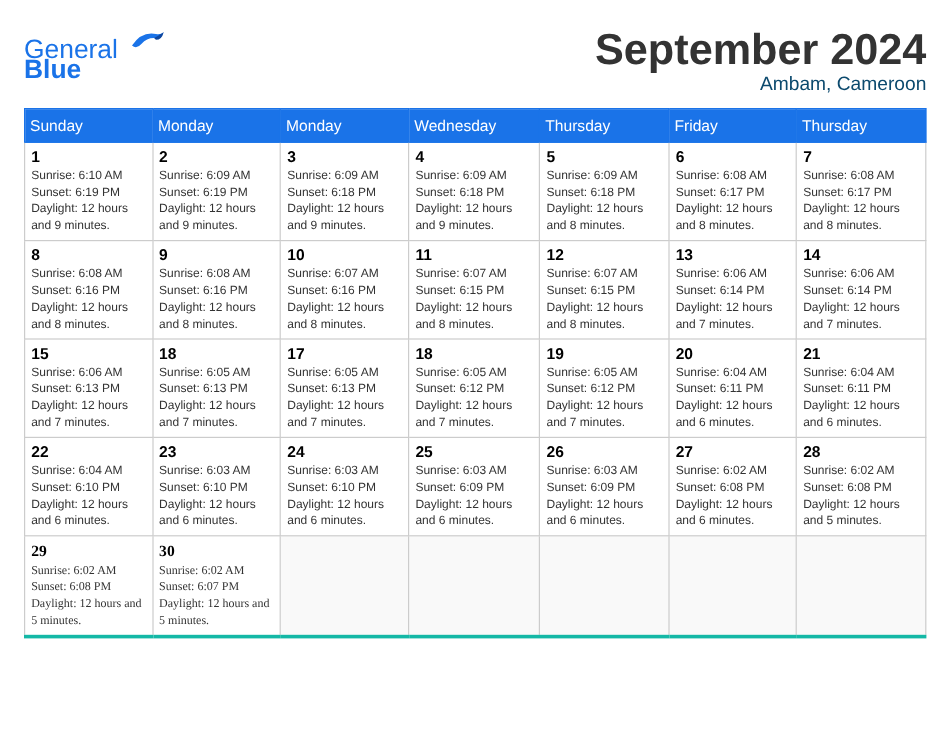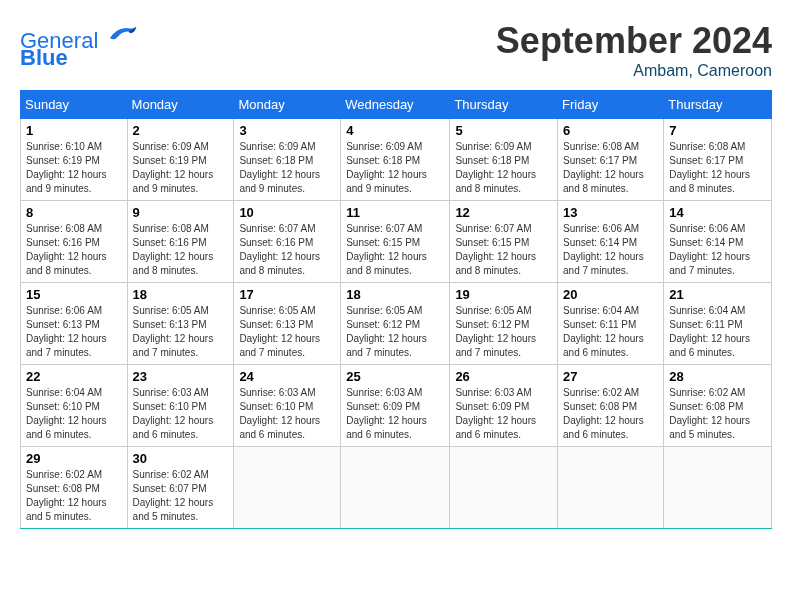--- a/index.html
+++ b/index.html
@@ -77,21 +77,22 @@
     }
     .day-info {
       font-size: 10px;
       color: #333;
       line-height: 1.4;
     }
     .empty-cell {
       background: #f9f9f9;
     }
     .last-row td {
-      border-bottom: 1px solid #14b8a6;
+      border-bottom: 3px solid #14b8a6;
+      font-family: Liberation Serif, serif;
     }
   </style>
 </head>
 <body>
 
 <div class="header">
   <div class="logo">
     <div>
       <div style="display:flex; align-items:center;">
         <div class="logo-text">

